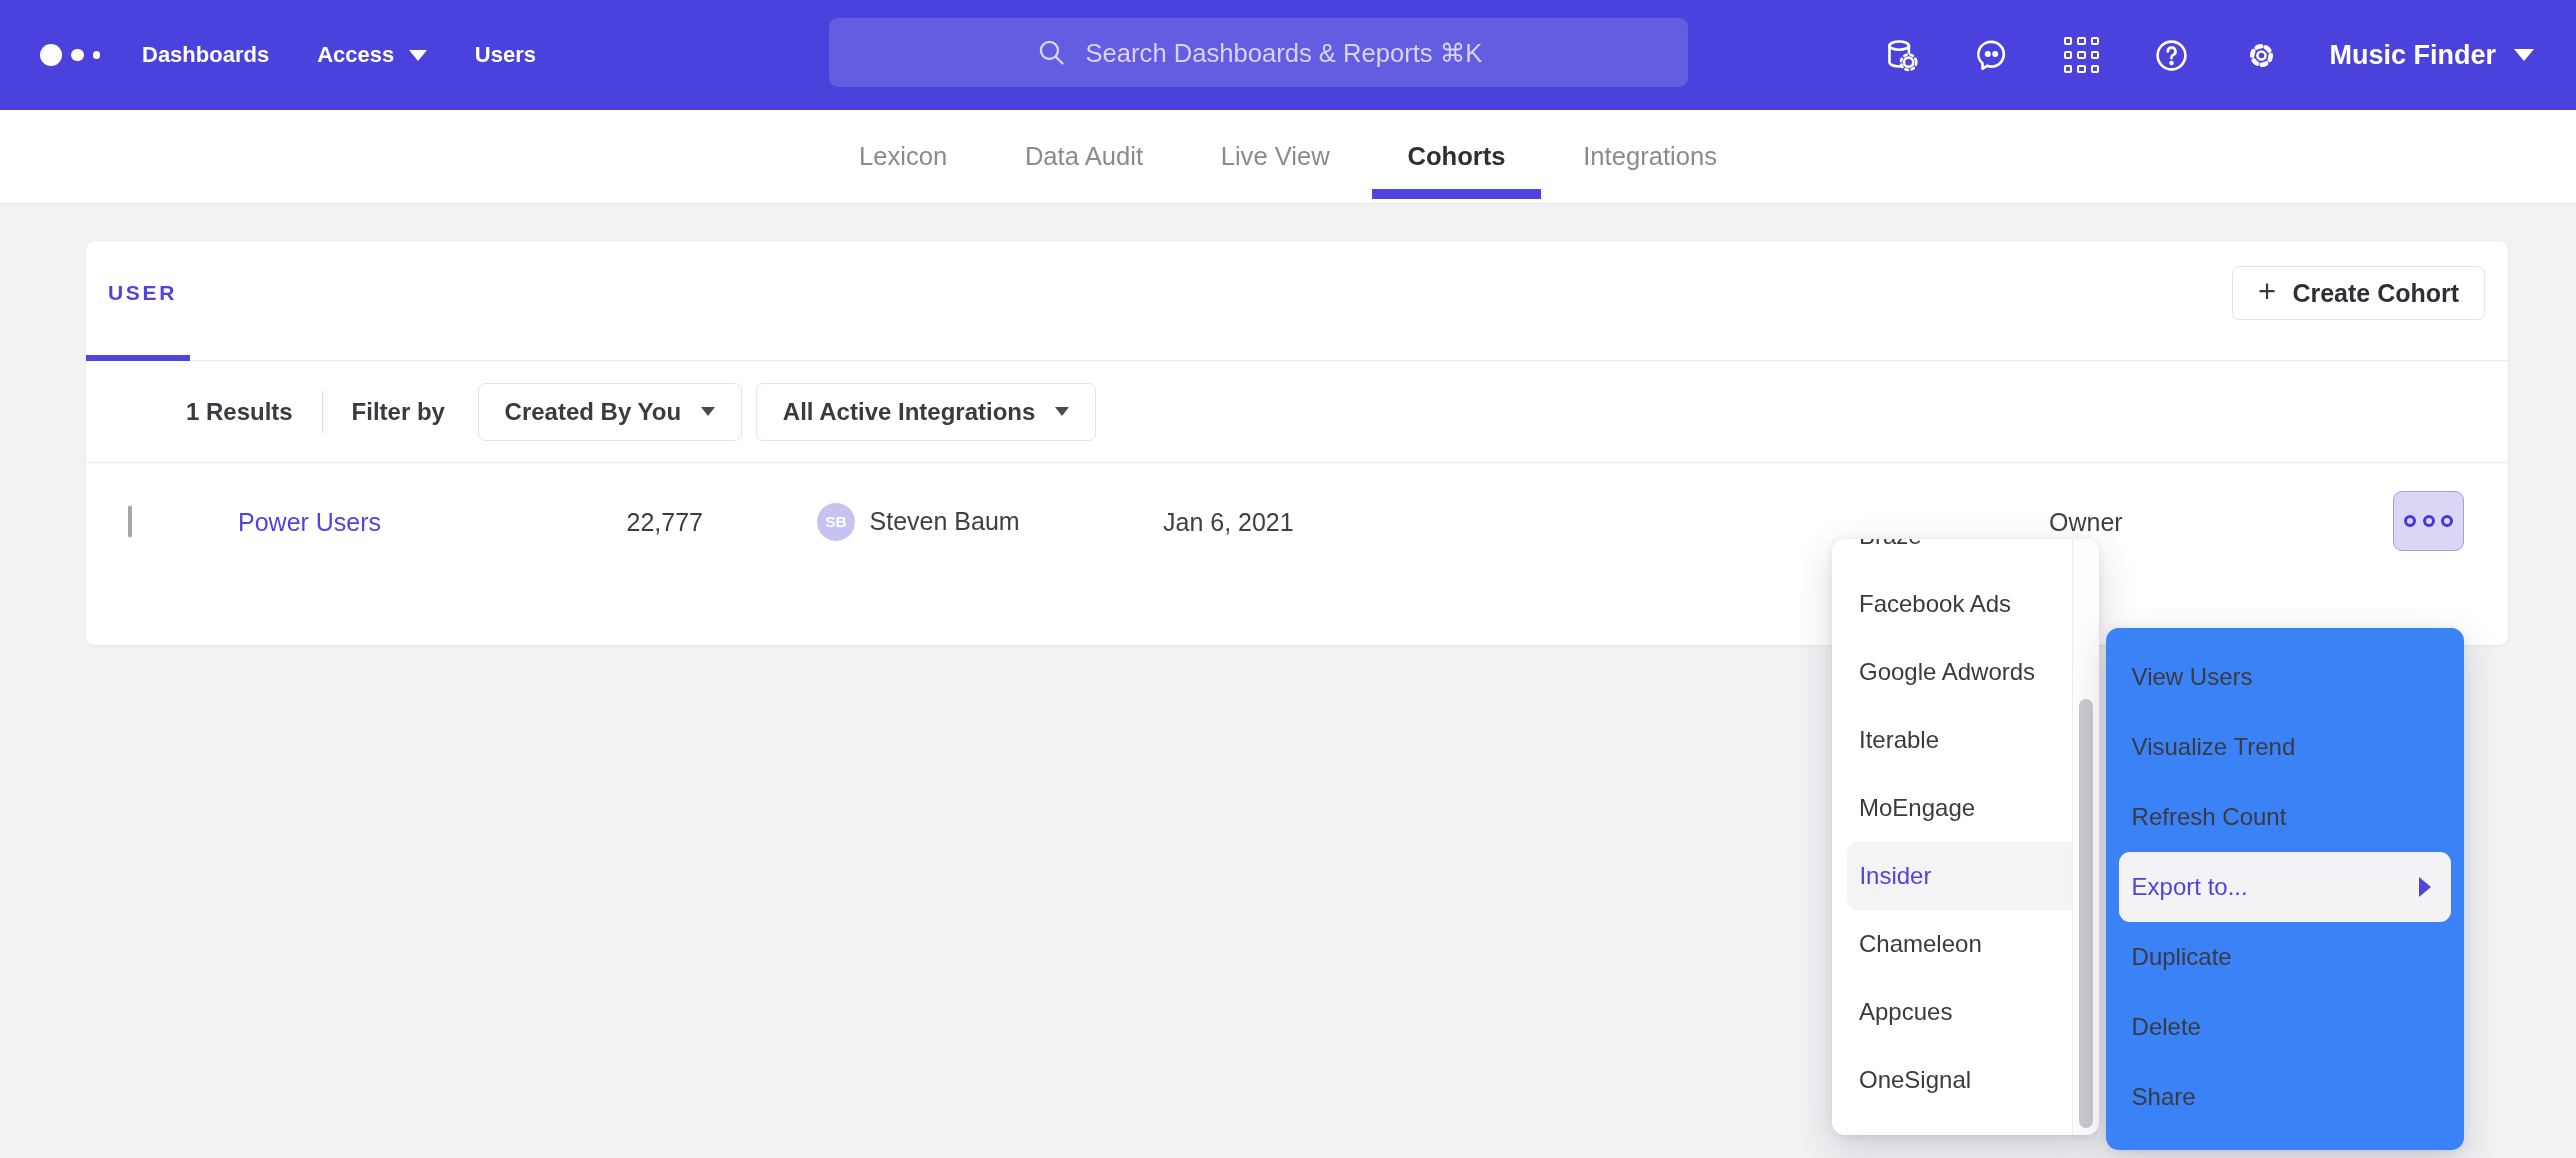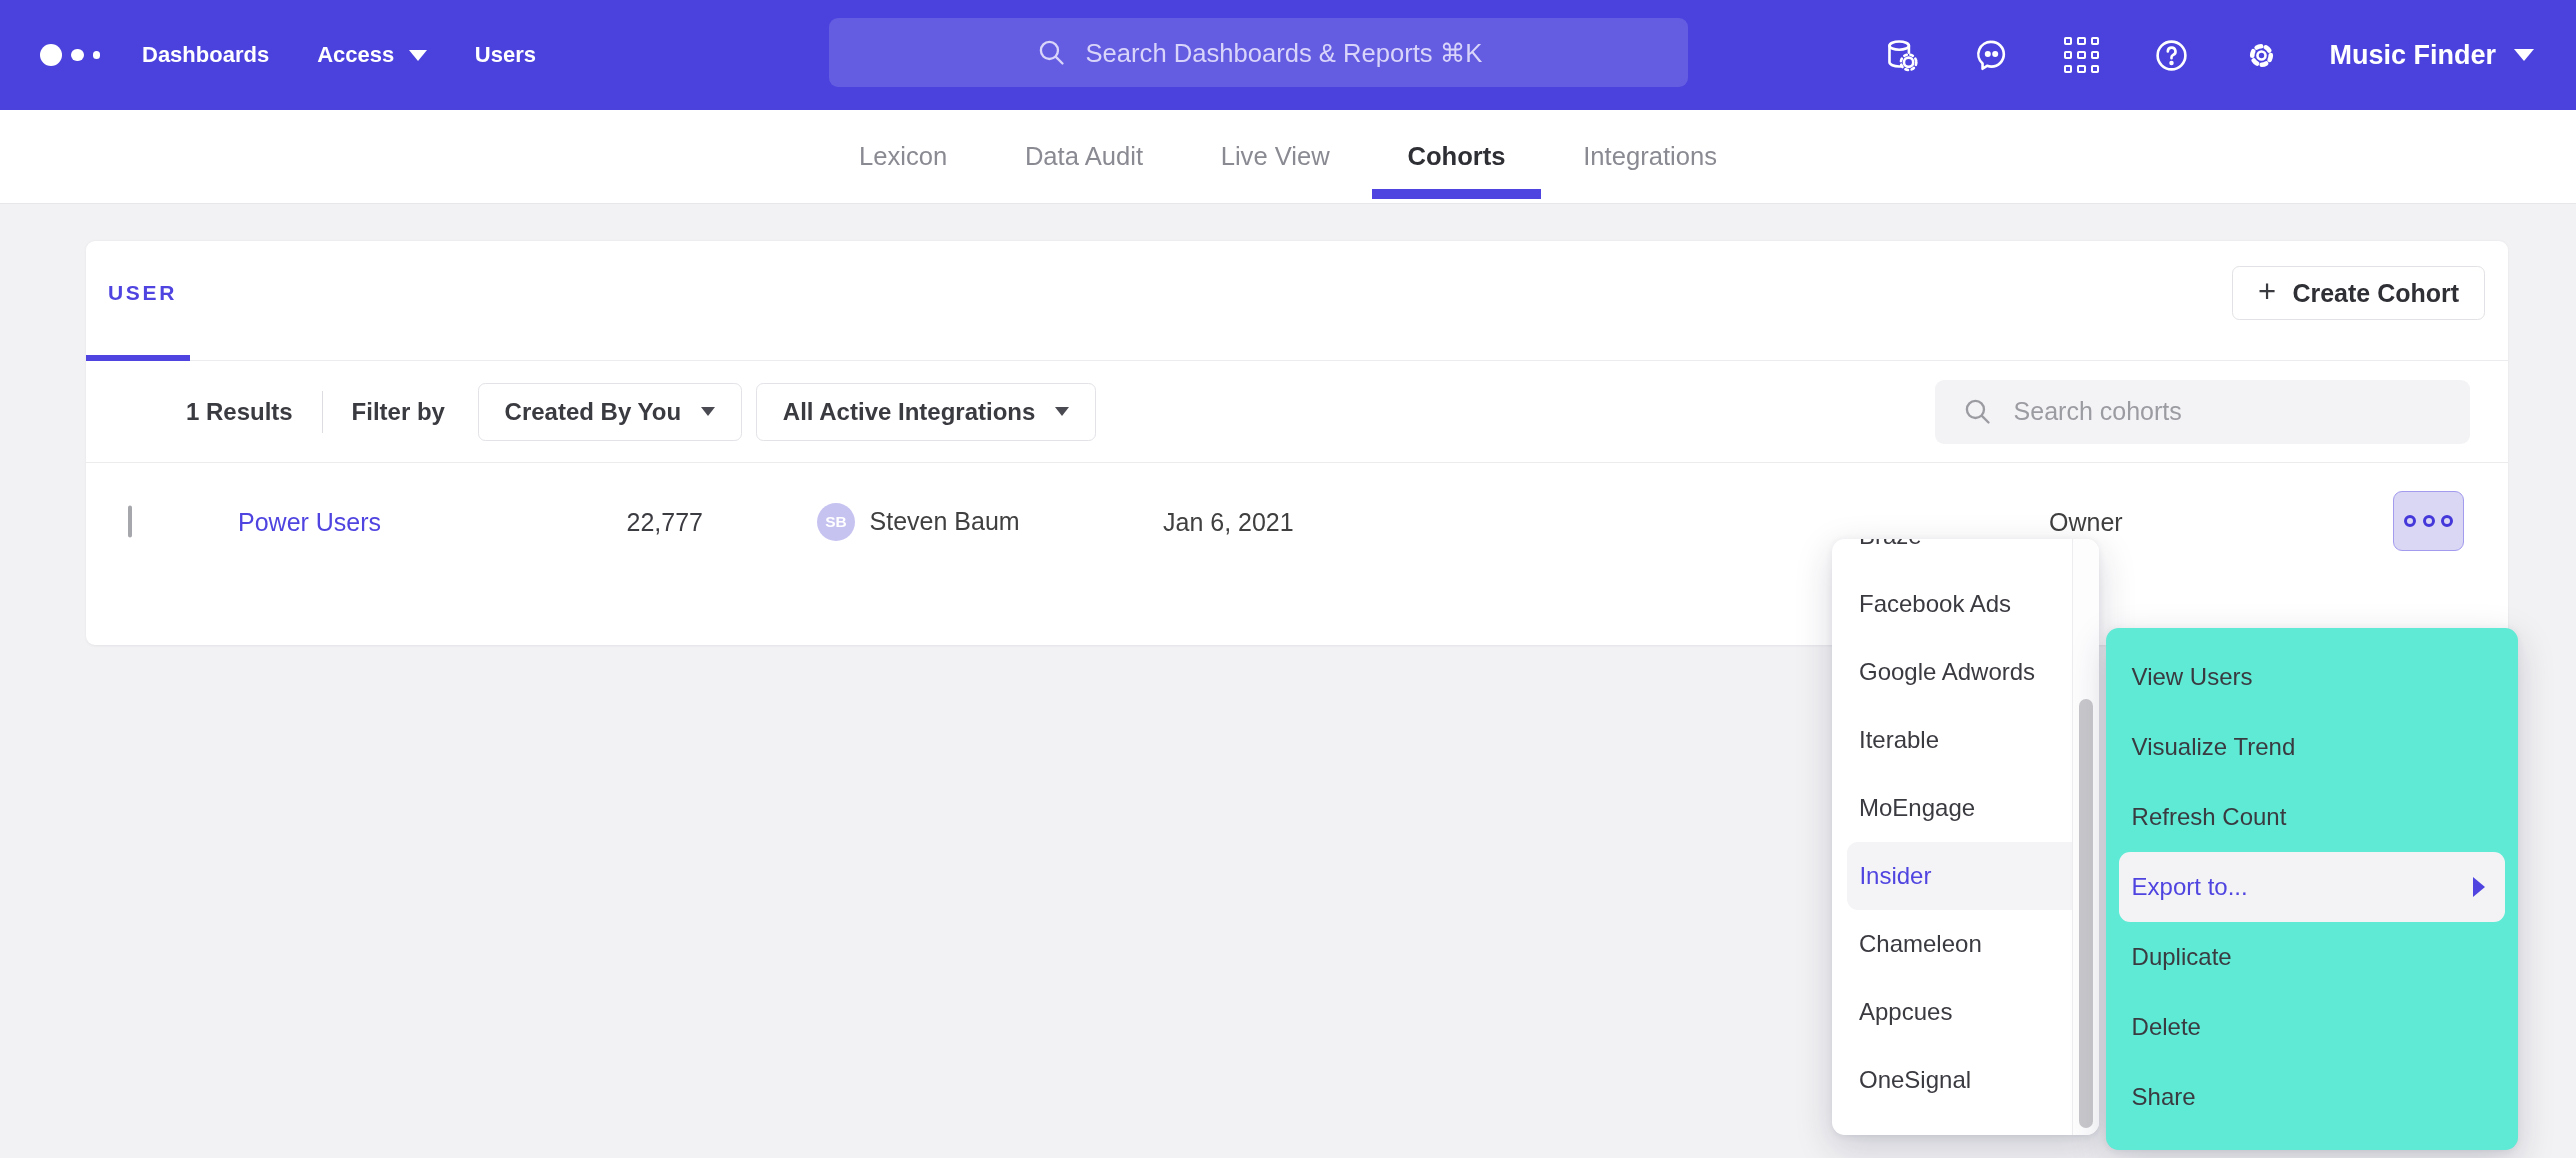--- a/index.html
+++ b/index.html
@@ -100,22 +100,22 @@
   .submenu-list { margin-top:-37px; }
   .menu-item { height:68px; display:flex; align-items:center; padding:0 27px; font-size:24px;
     color:#3a3a41; cursor:pointer; white-space:nowrap; }
   .submenu .menu-item.highlight { background:#f4f4f6; border-radius:11px; margin:0 14.6px;
     padding:0 12.8px; color:#4f44e0; }
   .scroll-track { position:absolute; top:0; right:0; width:27px; height:100%;
     background:#fdfdfe; border-left:0.9px solid #ededf0; }
   .scroll-thumb { position:absolute; top:160px; right:6.4px; width:13.7px; height:429px;
     background:#c8c8cc; border-radius:7.3px; cursor:grab; }
 
-  .context-menu { position:absolute; left:2106px; top:628px; width:412px; height:522px;
-    background:#5eead4; border-radius:12.8px; padding-top:13.7px; z-index:20;
+  .context-menu { position:absolute; left:2106px; top:628px; width:358px; height:522px;
+    background:#3b82f6; border-radius:12.8px; padding-top:13.7px; z-index:20;
     box-shadow:0 12.8px 37px rgba(35,35,70,.18), 0 1.8px 7.3px rgba(35,35,70,.08); }
   .context-menu .menu-item { height:70px; padding:0 25.6px; }
   .context-menu .menu-item.highlight { background:#f3f3f6; border-radius:11px; margin:0 12.8px;
     padding:0 12.8px 0 12.8px; color:#4f44e0; display:flex; justify-content:space-between; align-items:center; }
   .arrow-right { width:0; height:0; border-top:10px solid transparent; border-bottom:10px solid transparent;
     border-left:12.8px solid #4f44e0; margin-right:7.3px; }
 
   svg.icon { stroke:#fff; stroke-width:1.7; fill:none; stroke-linecap:round; stroke-linejoin:round; }
   svg.gray { stroke:#9b9ba2; }
   svg.sort { stroke:#55555c; stroke-width:2.4; fill:none; stroke-linecap:round; stroke-linejoin:round; }
@@ -243,27 +243,20 @@
       <span class="filter-by">Filter by</span>
       <div class="dropdown">
         <span>Created By You</span>
         <span class="caret-down dark"></span>
       </div>
       <div class="dropdown">
         <span>All Active Integrations</span>
         <span class="caret-down dark"></span>
       </div>
       <span class="spacer"></span>
-      <div class="cohort-search">
-        <svg class="icon gray" width="33" height="33" viewBox="0 0 24 24">
-          <circle cx="10.5" cy="10.5" r="6.2"></circle>
-            <path d="M15.2 15.2 L20 20"></path>
-        </svg>
-        <span>Search cohorts</span>
-      </div>
     </div>
 
 
     <div class="table-row">
       <span class="cell c-check"><span class="checkbox"></span></span>
       <span class="cell c-name cohort-link">Power Users</span>
       <span class="cell c-count">22,777</span>
       <span class="cell creator">
         <span class="avatar">SB</span>
         <span class="muted">Steven Baum</span>

